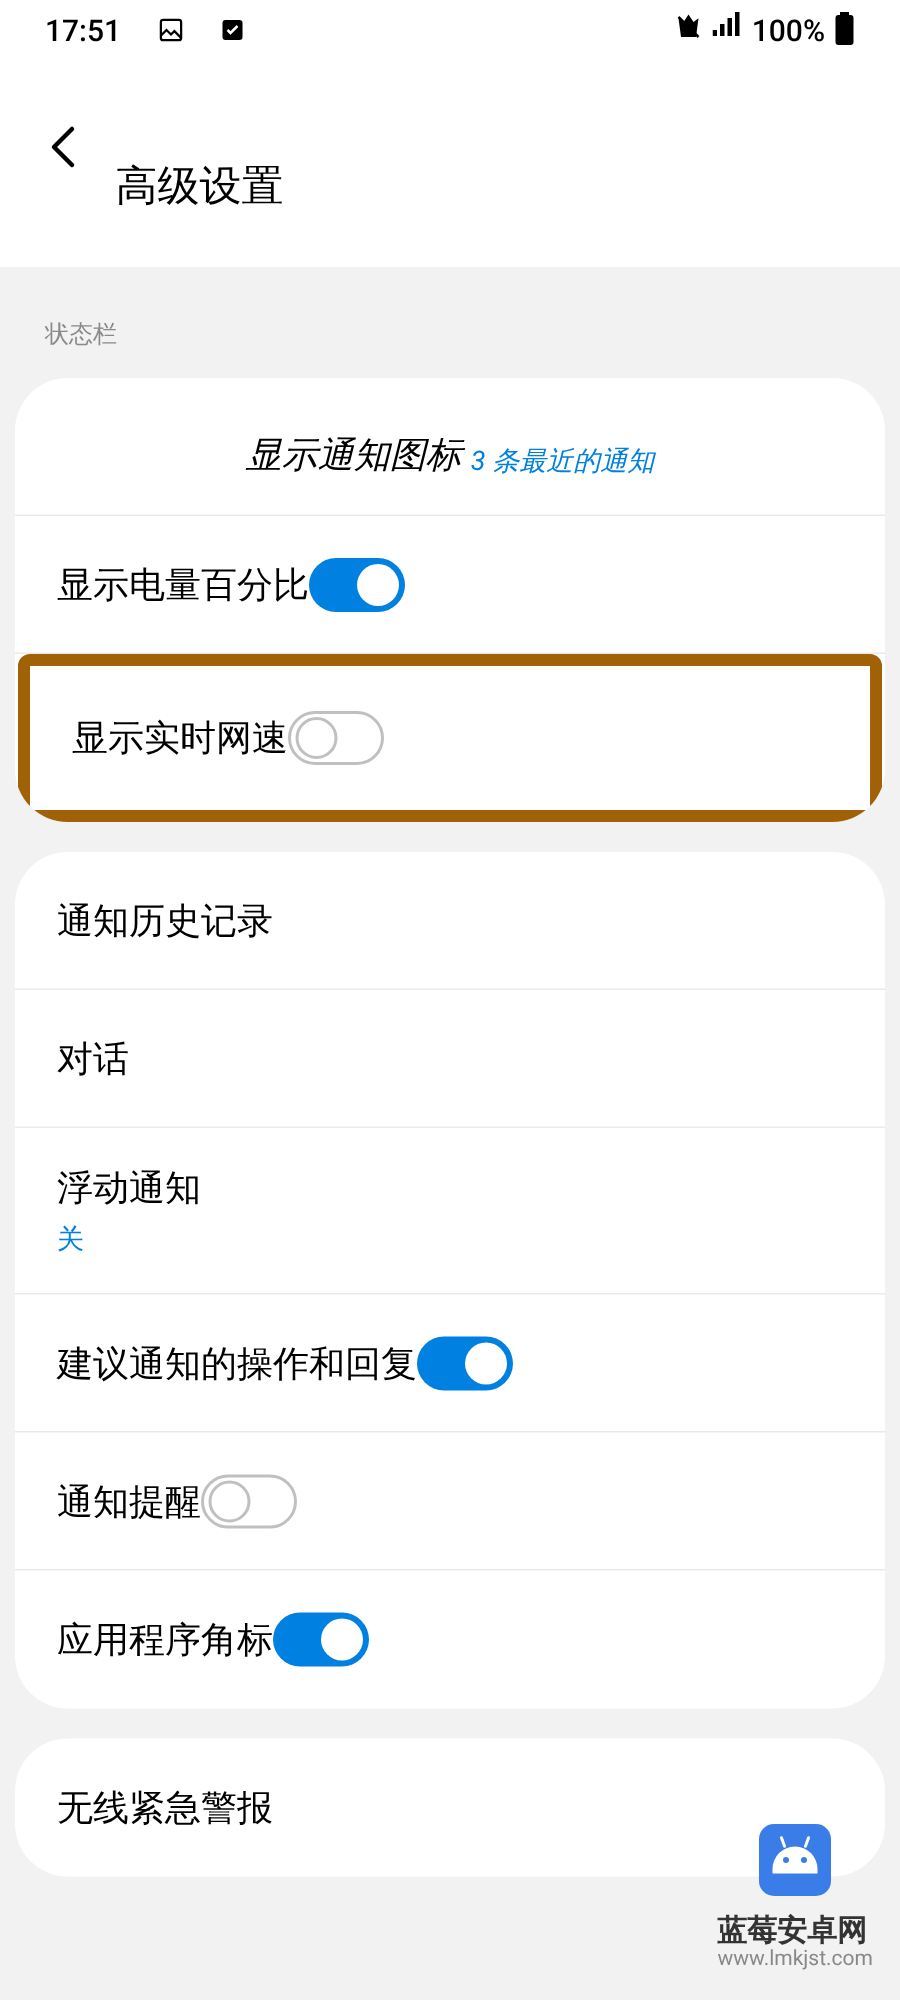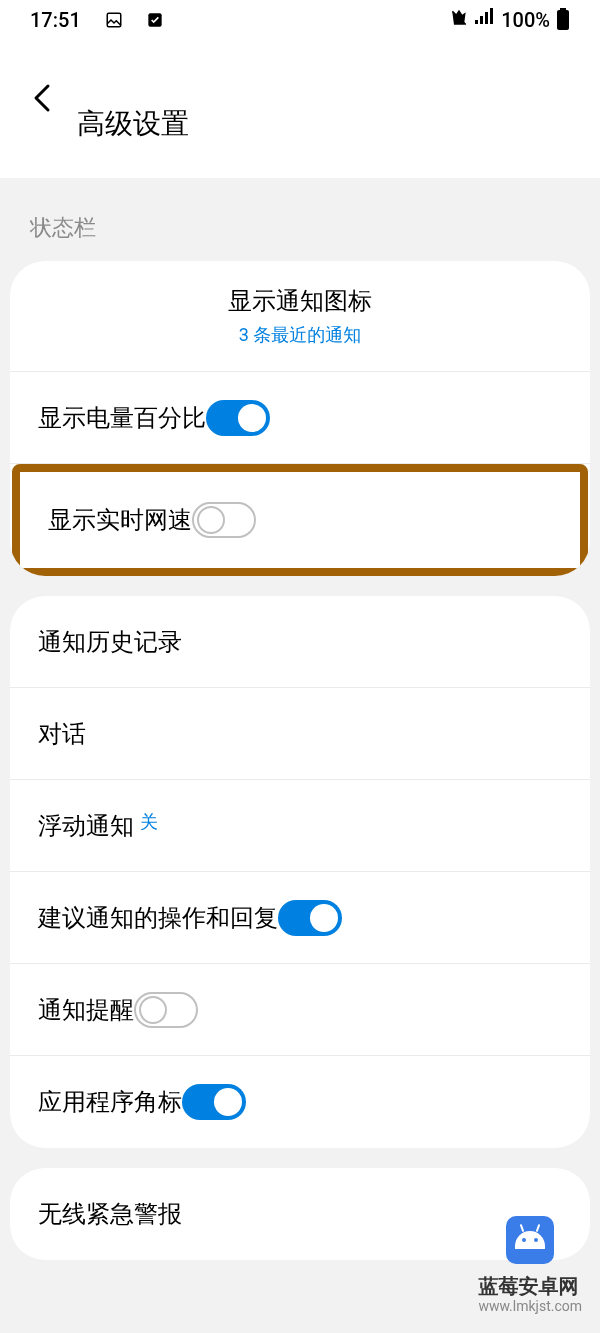--- a/index.html
+++ b/index.html
@@ -51,56 +51,56 @@
       font-size: 32px;
       font-weight: 300;
     }
     .header-title {
       font-size: 28px;
       font-weight: 400;
       margin-top: 45px;
     }
     .section-label {
       padding: 35px 30px 18px;
-      font-size: 22px;
+      font-size: 16px;
       color: #8a8a8a;
     }
     .card {
       background: #fff;
       border-radius: 35px;
       margin: 0 10px 20px;
       overflow: hidden;
     }
     .row {
       display: flex;
       align-items: center;
       padding: 24px 28px;
       border-bottom: 1px solid #eaeaea;
       min-height: 92px;
     }
     .row:last-child {
       border-bottom: none;
     }
     .row-with-sub {
-      flex-direction: column;
-      align-items: center;
+      align-items: flex-end;
       justify-content: center;
       gap: 6px;
+      font-style: italic;
     }
     .row-title {
       font-size: 24px;
       color: #000;
     }
     .row-sub {
       font-size: 18px;
       color: #0080e0;
     }
     .row-main {
       display: flex;
-      flex-direction: row;
+      flex-direction: column;
       gap: 6px;
     }
     .toggle {
       width: 64px;
       height: 36px;
       border-radius: 18px;
       position: relative;
       flex-shrink: 0;
     }
     .toggle-on {

